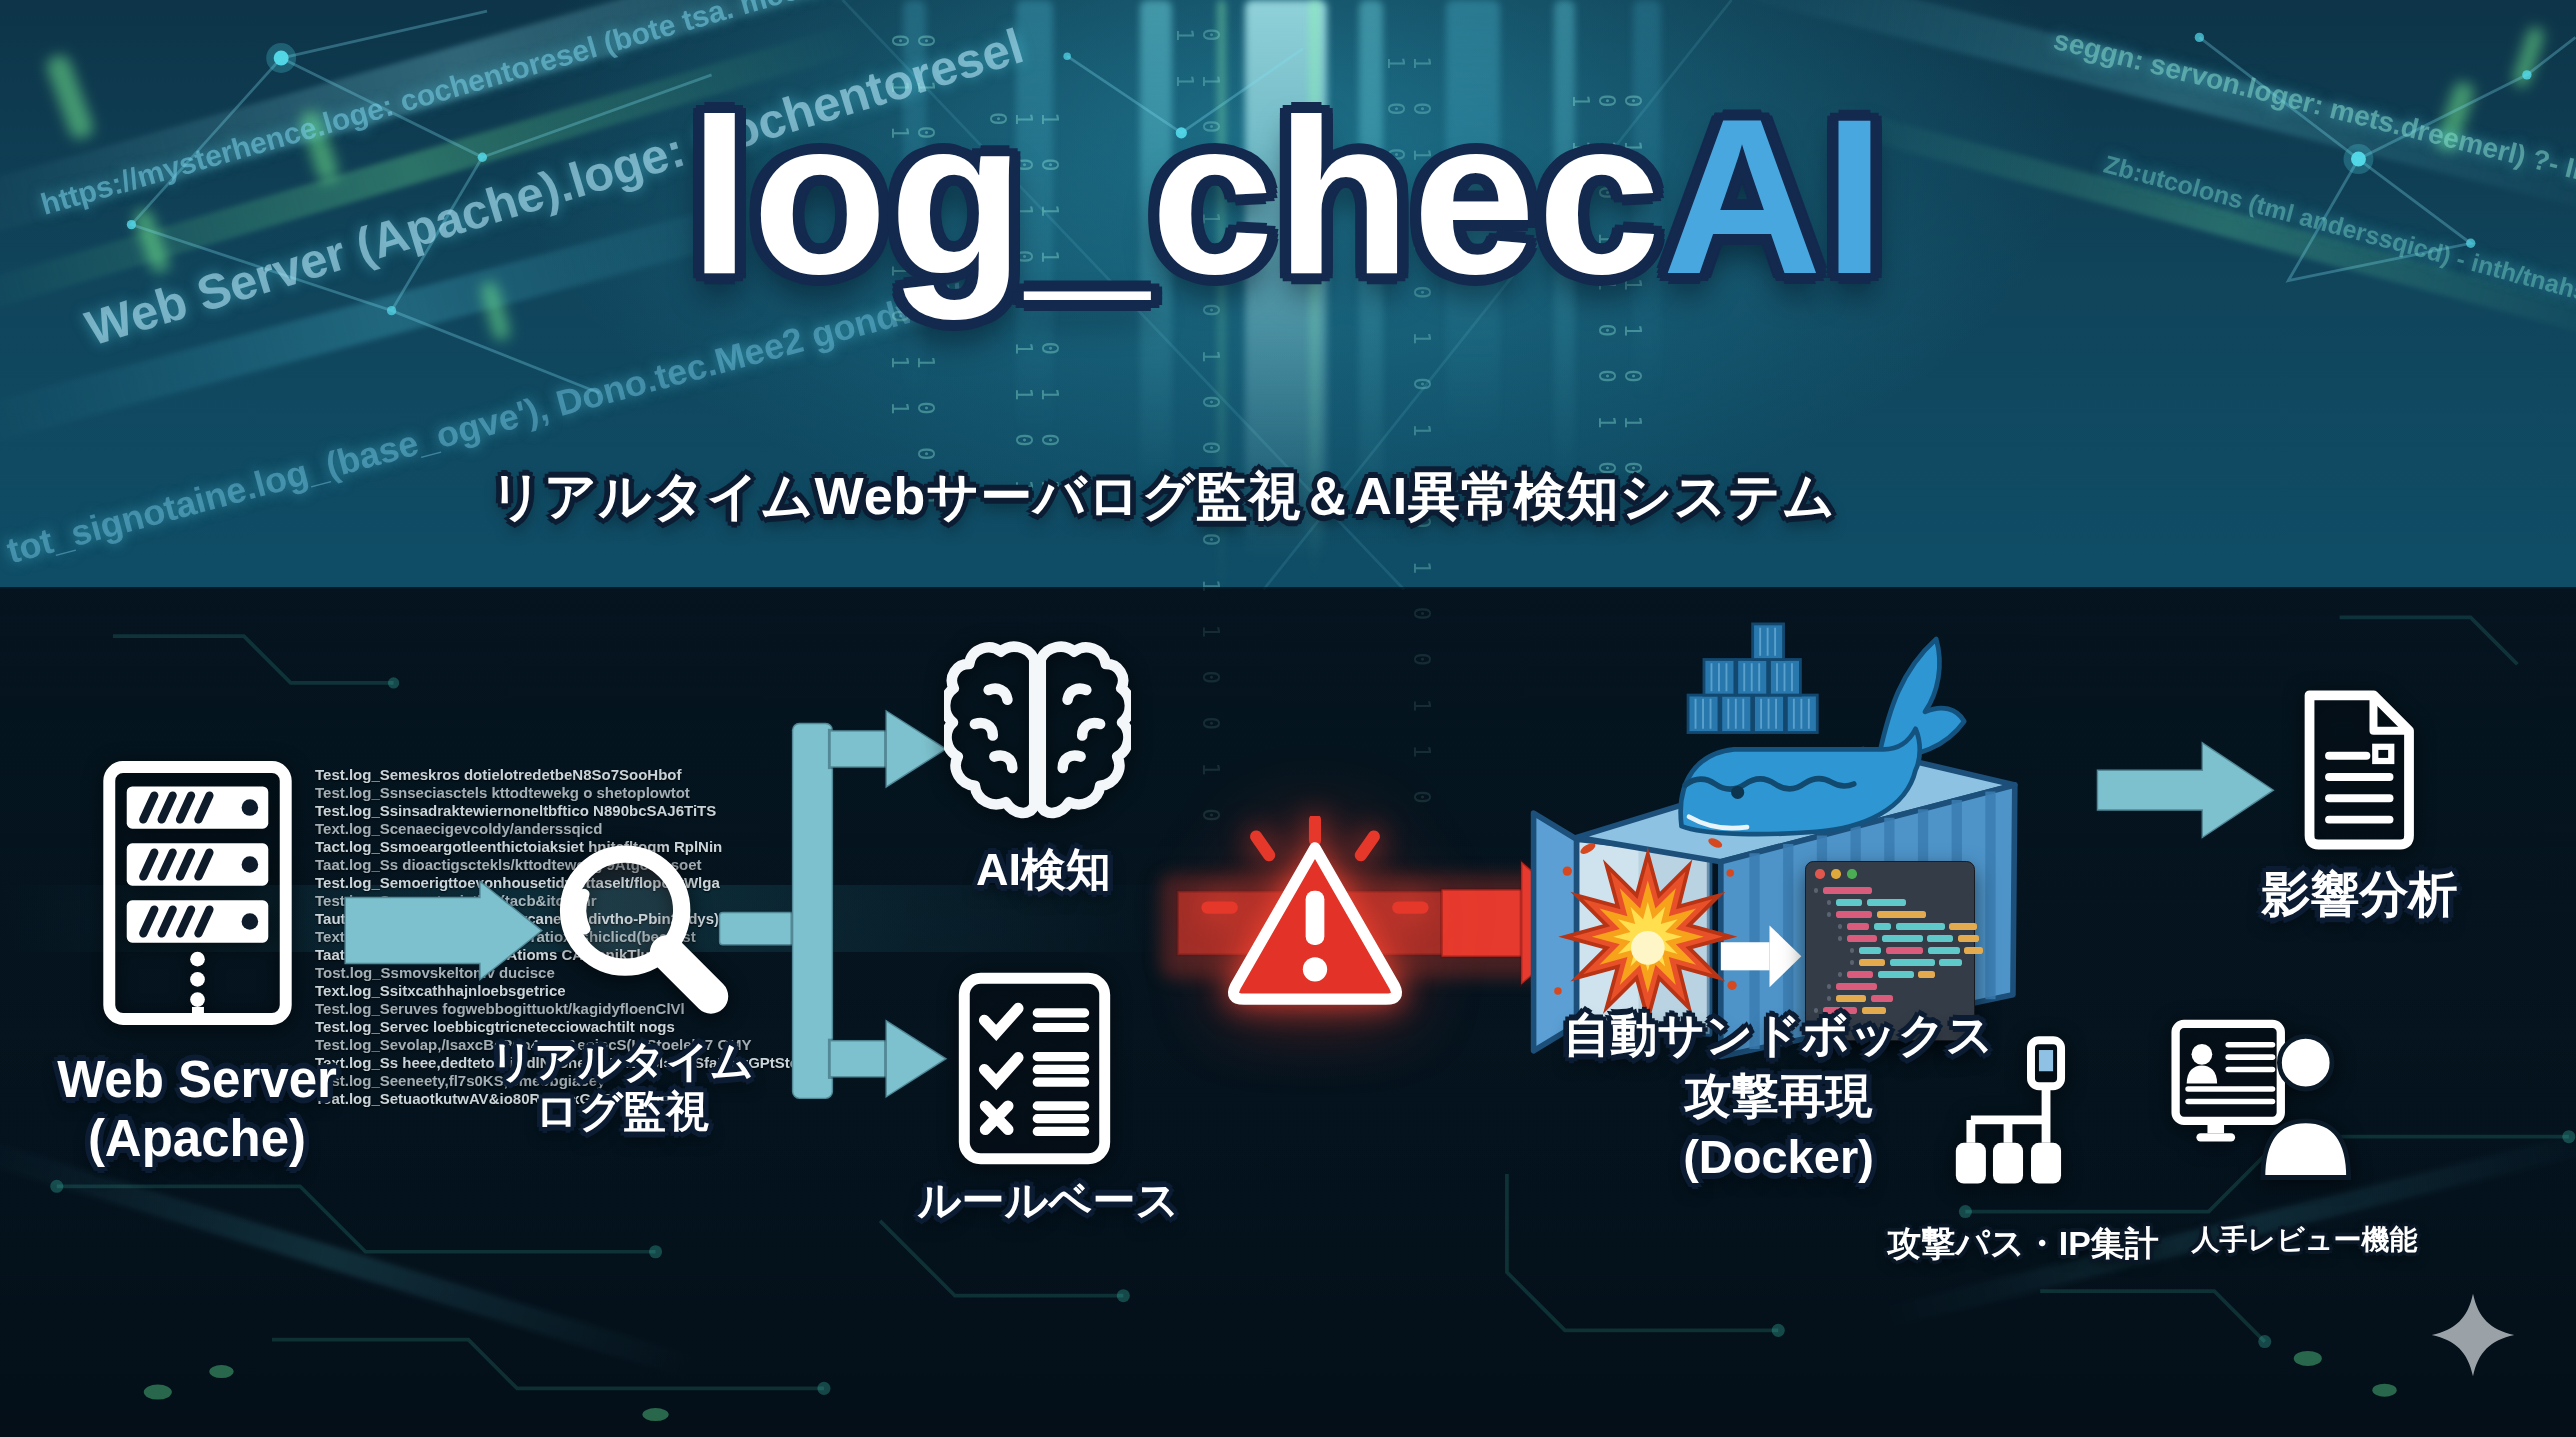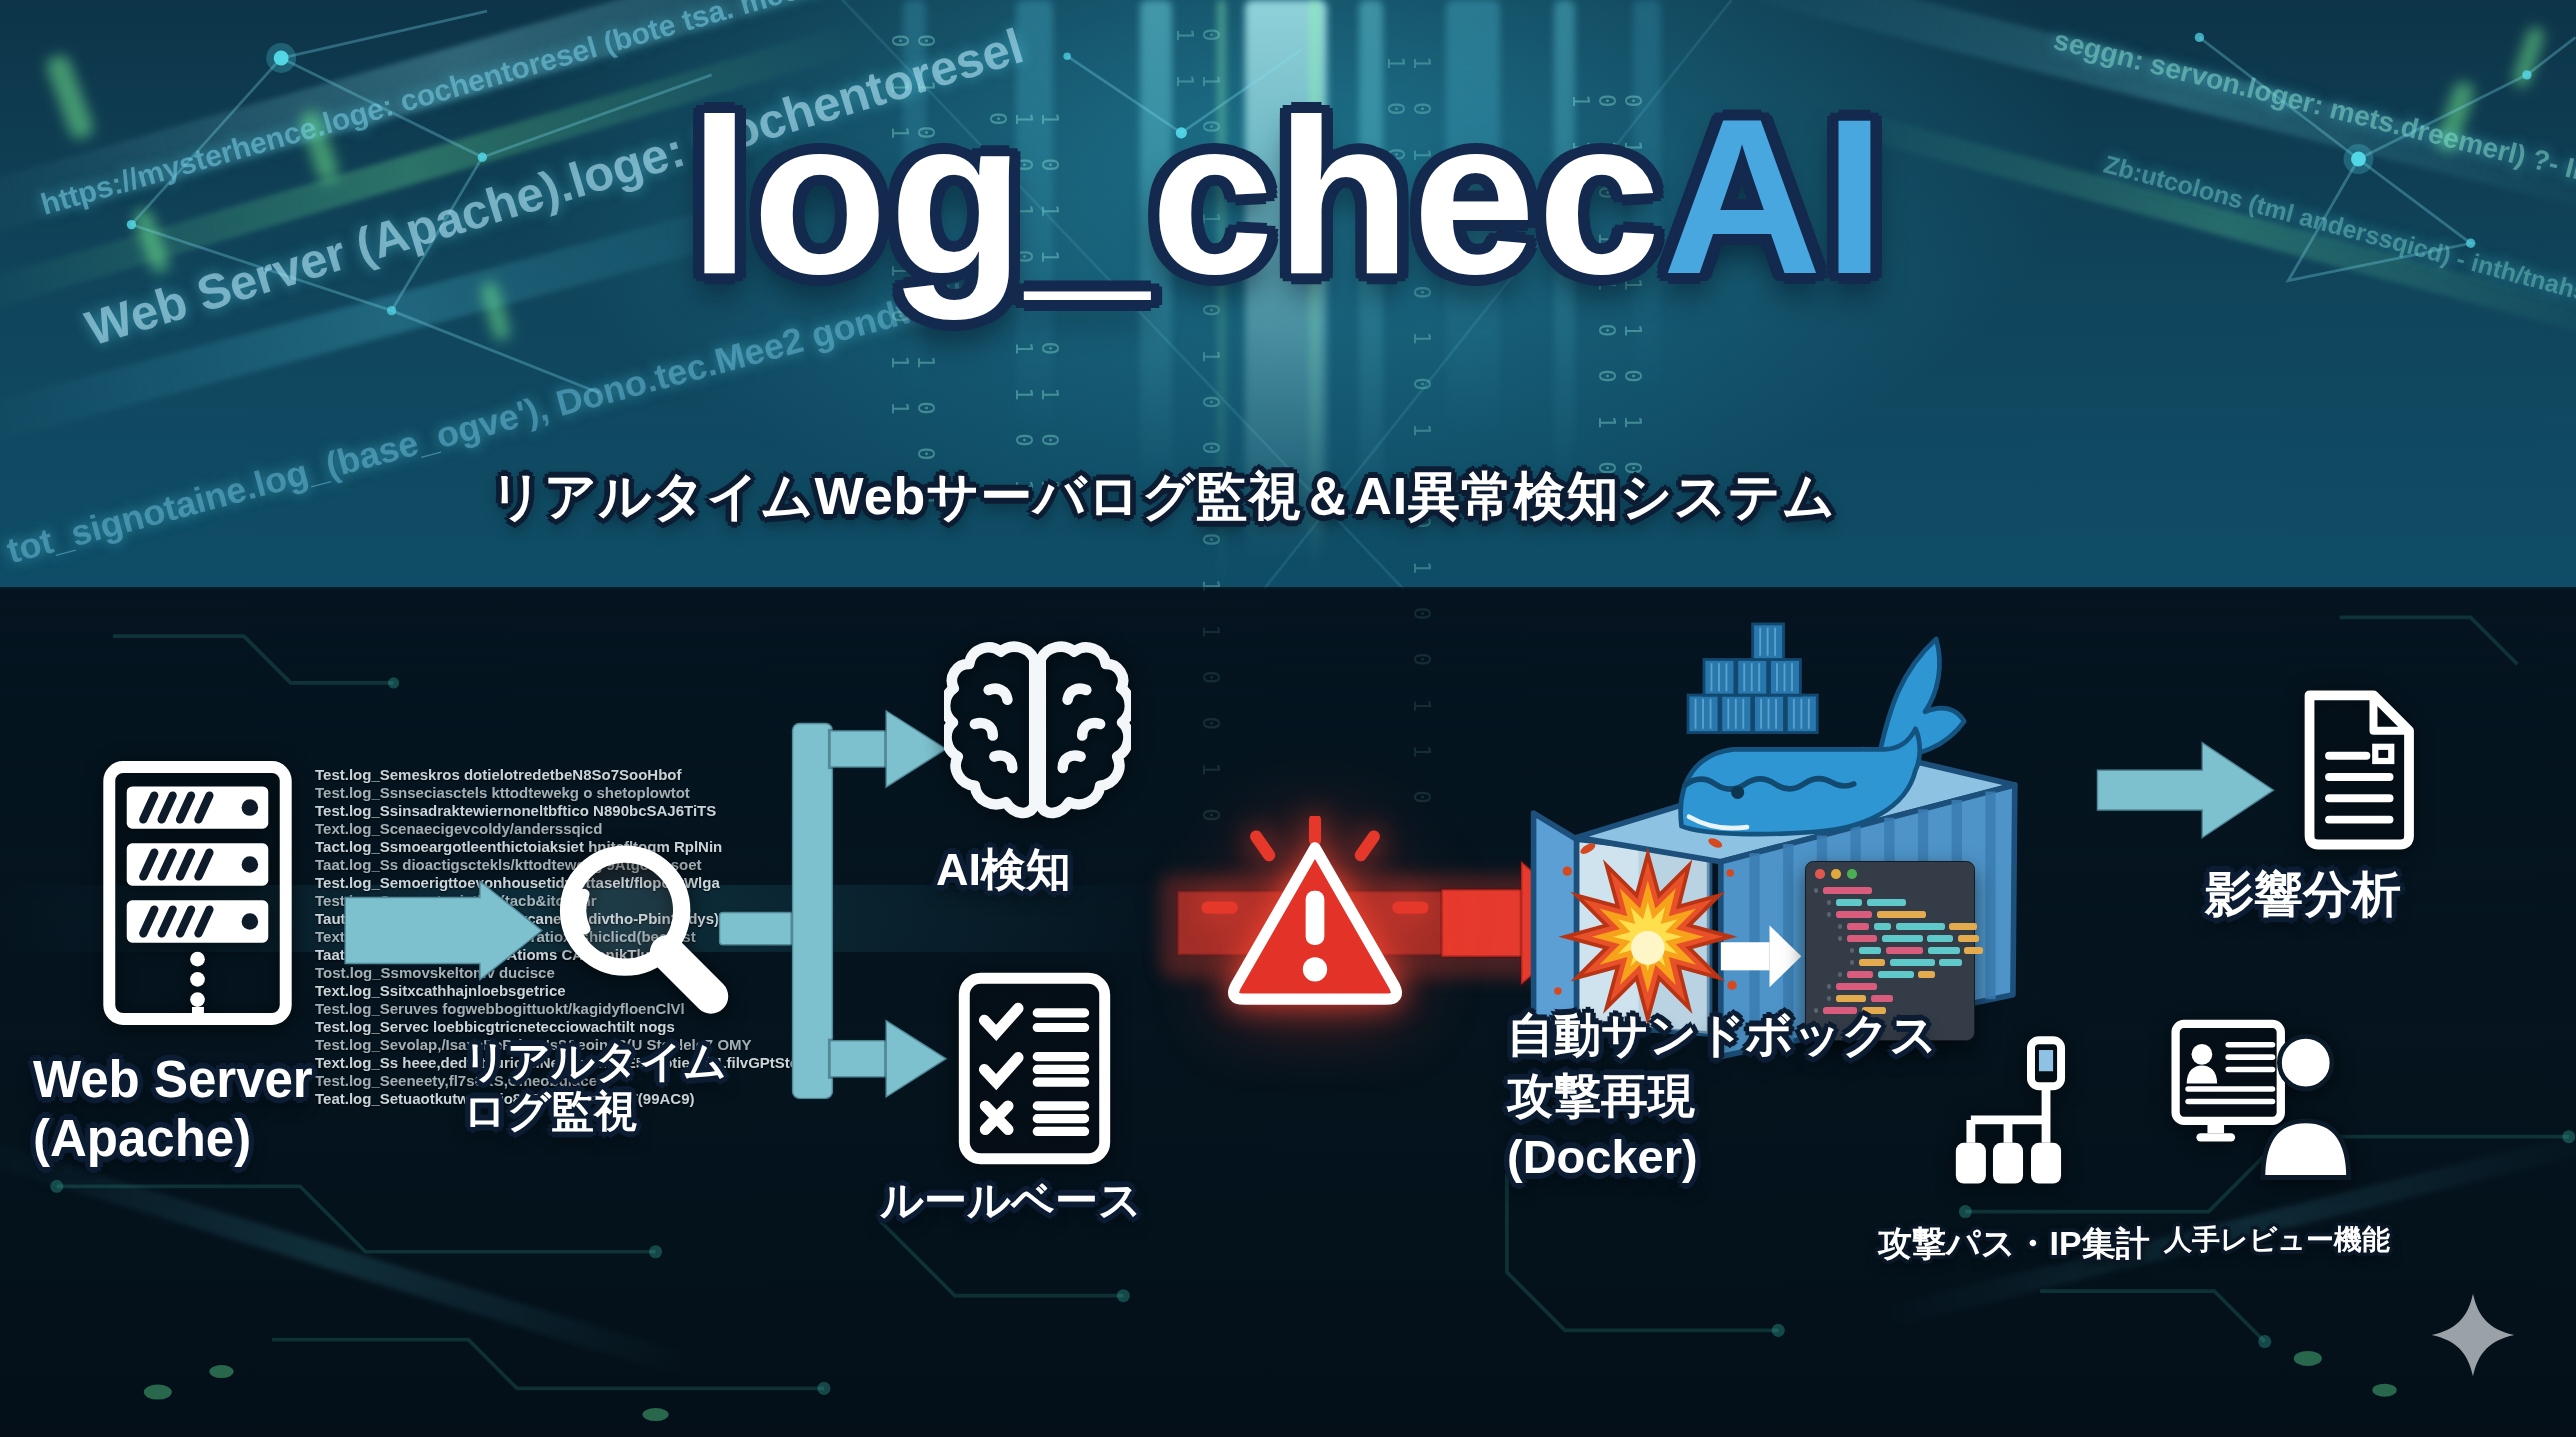--- a/index.html
+++ b/index.html
@@ -83,21 +83,21 @@
     0 4.7px 11.2px rgba(0,0,0,.75);}
 
   
   .title{left:0;top:81px;width:2576px;text-align:center;font-size:221px;font-weight:700;
          letter-spacing:1.9px;line-height:1.05;}
   .t-accent{color:#49a7e0;}
   .subtitle{left:0;top:462px;width:2326px;text-align:center;font-size:52px;font-weight:700;letter-spacing:0.9px;}
   .tagline{left:0;top:1322px;width:2576px;text-align:center;font-size:66px;font-weight:700;}
 
   
-  .nlabel{font-weight:700;line-height:1.16;}
+  .nlabel{text-align:center;font-weight:700;line-height:1.16;}
   .lbl-server{left:33px;top:1050px;width:328px;font-size:51px;}
   .lbl-realtime{left:463px;top:1037px;width:318px;font-size:43px;}
   .lbl-ai{left:936px;top:844px;width:215px;font-size:45px;}
   .lbl-rule1{left:880px;top:1176px;width:337px;font-size:43px;}
   .lbl-rule2{left:803px;top:1230px;width:490px;font-size:39px;}
   .lbl-sandbox{left:1507px;top:985px;width:543px;font-size:47px;line-height:1.3;margin-top:19px;}
   .lbl-report{left:2205px;top:865px;width:309px;font-size:49px;line-height:1.22;}
   .lbl-attack{left:1878px;top:1224px;width:290px;font-size:34px;}
   .lbl-review{left:2164px;top:1224px;width:281px;font-size:28px;}
 

